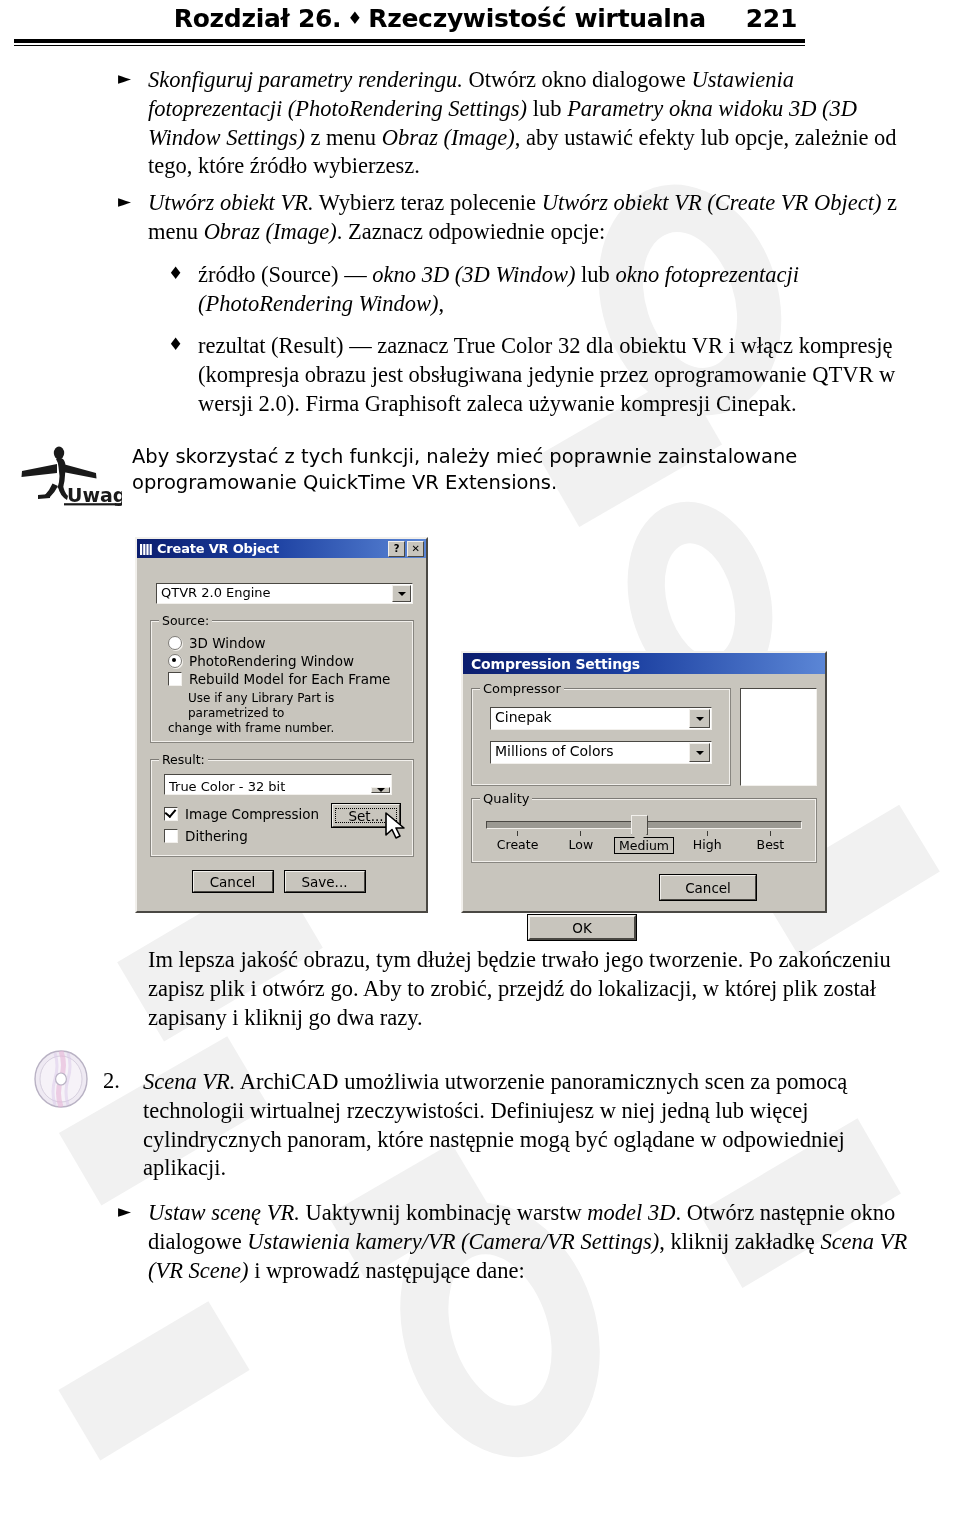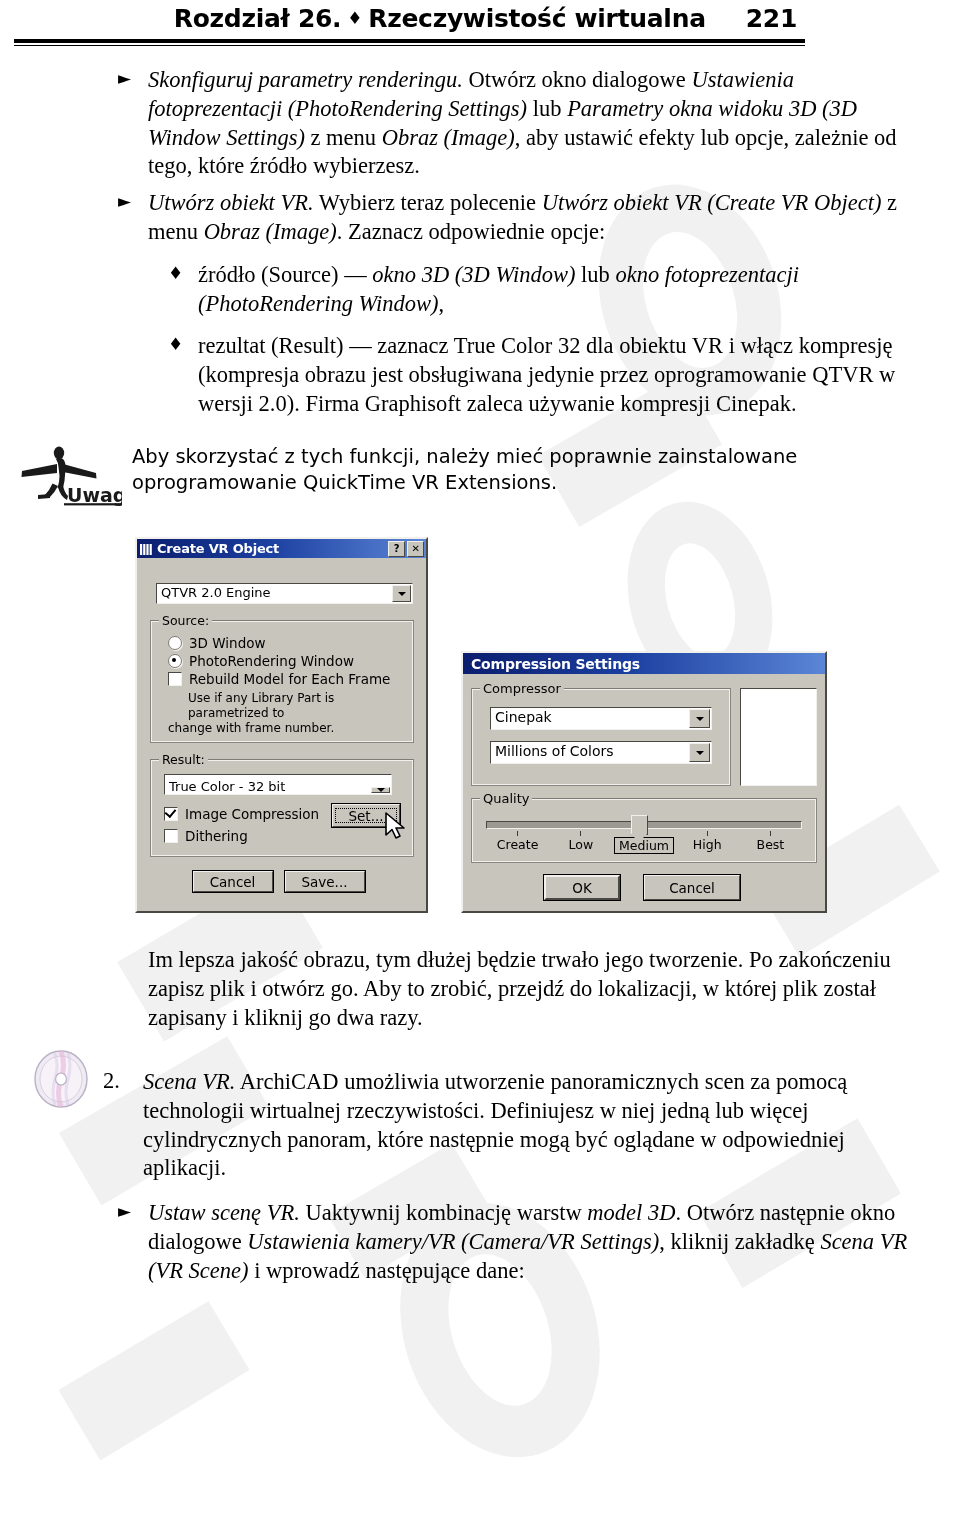--- a/index.html
+++ b/index.html
@@ -504,21 +504,21 @@
           <span class="tlabel">High</span>
         </div>
         <div class="tickcell">
           <span class="tmark"></span>
           <span class="tlabel">Best</span>
         </div>
       </div>
     </div>
 
     <div class="btnrow" style="margin-top:12px;gap:24px;padding-right:4px;">
-      <div class="btn def" style="width:76px;height:25px;">
+      <div class="btn def" style="width:108px;height:25px;margin-top:40px;">
         <span>OK</span>
       </div>
       <div class="btn" style="width:96px;height:25px;">
         <span>Cancel</span>
       </div>
     </div>
 
   </div>
 </div>
 

